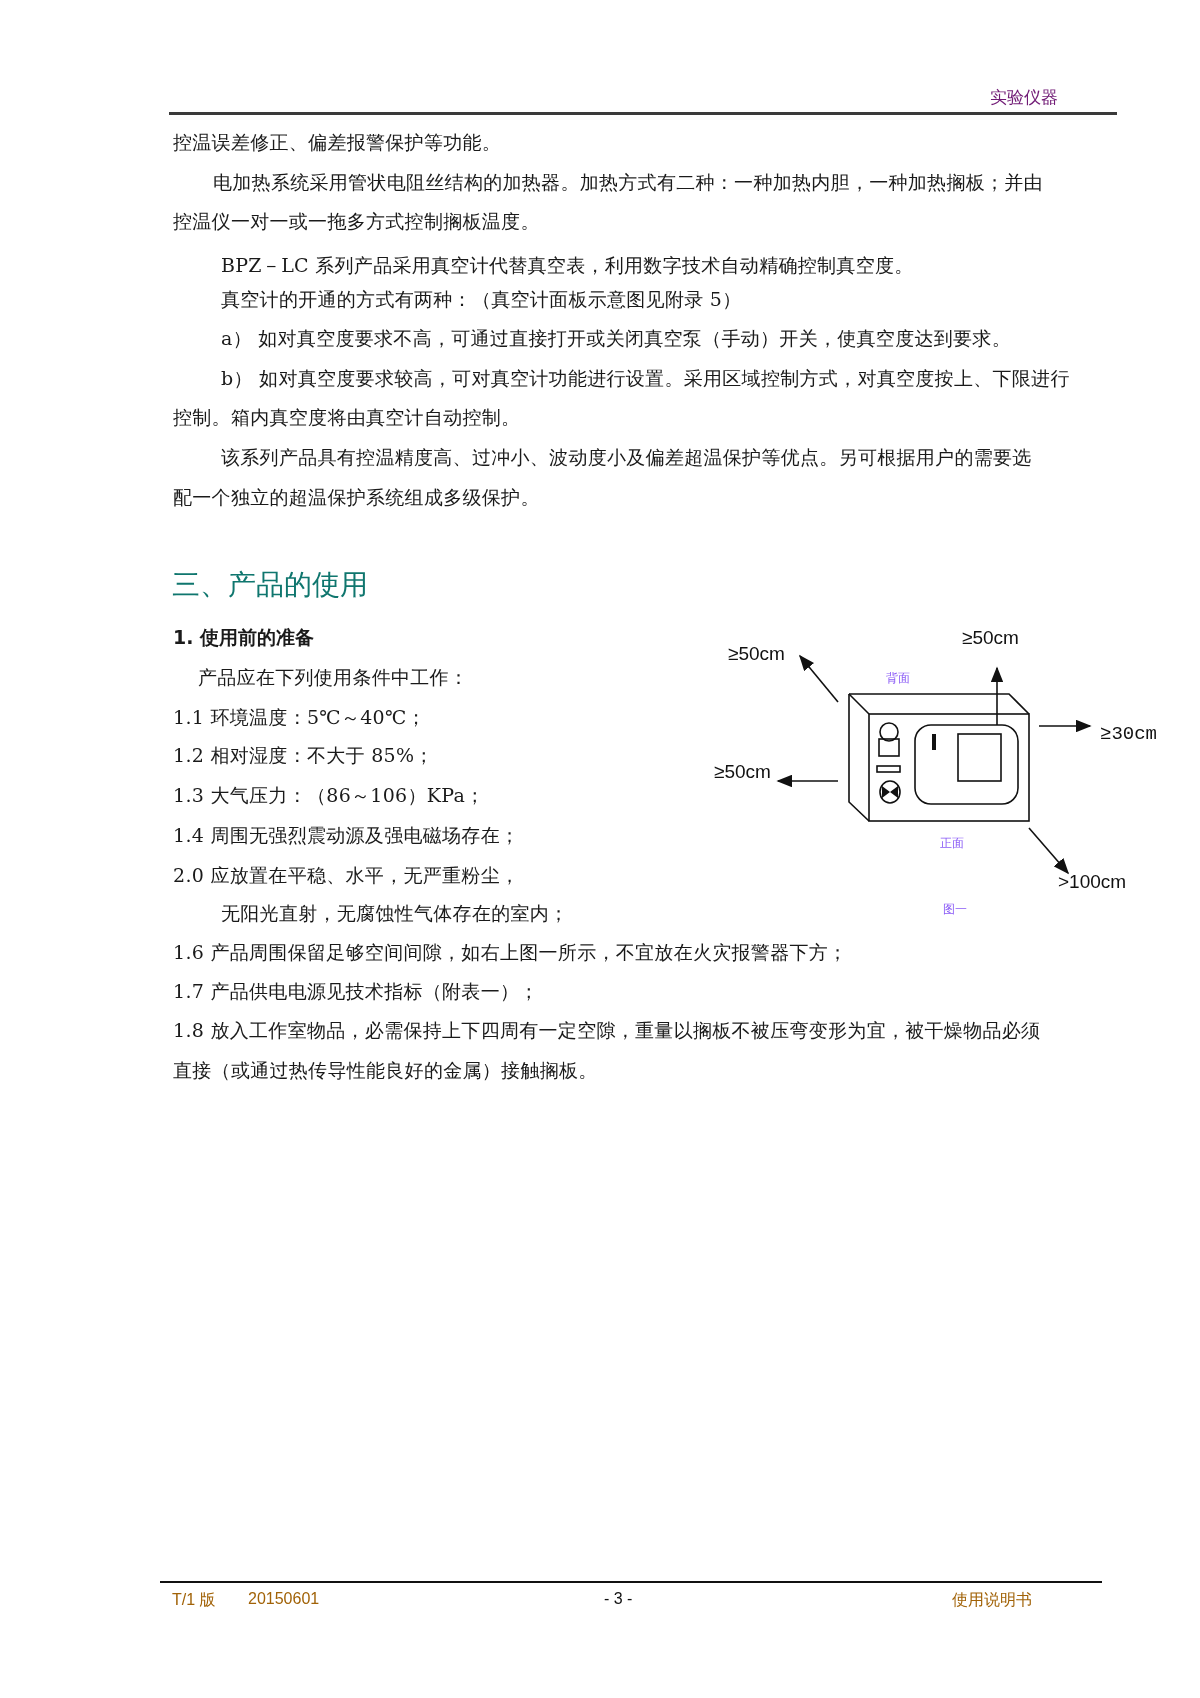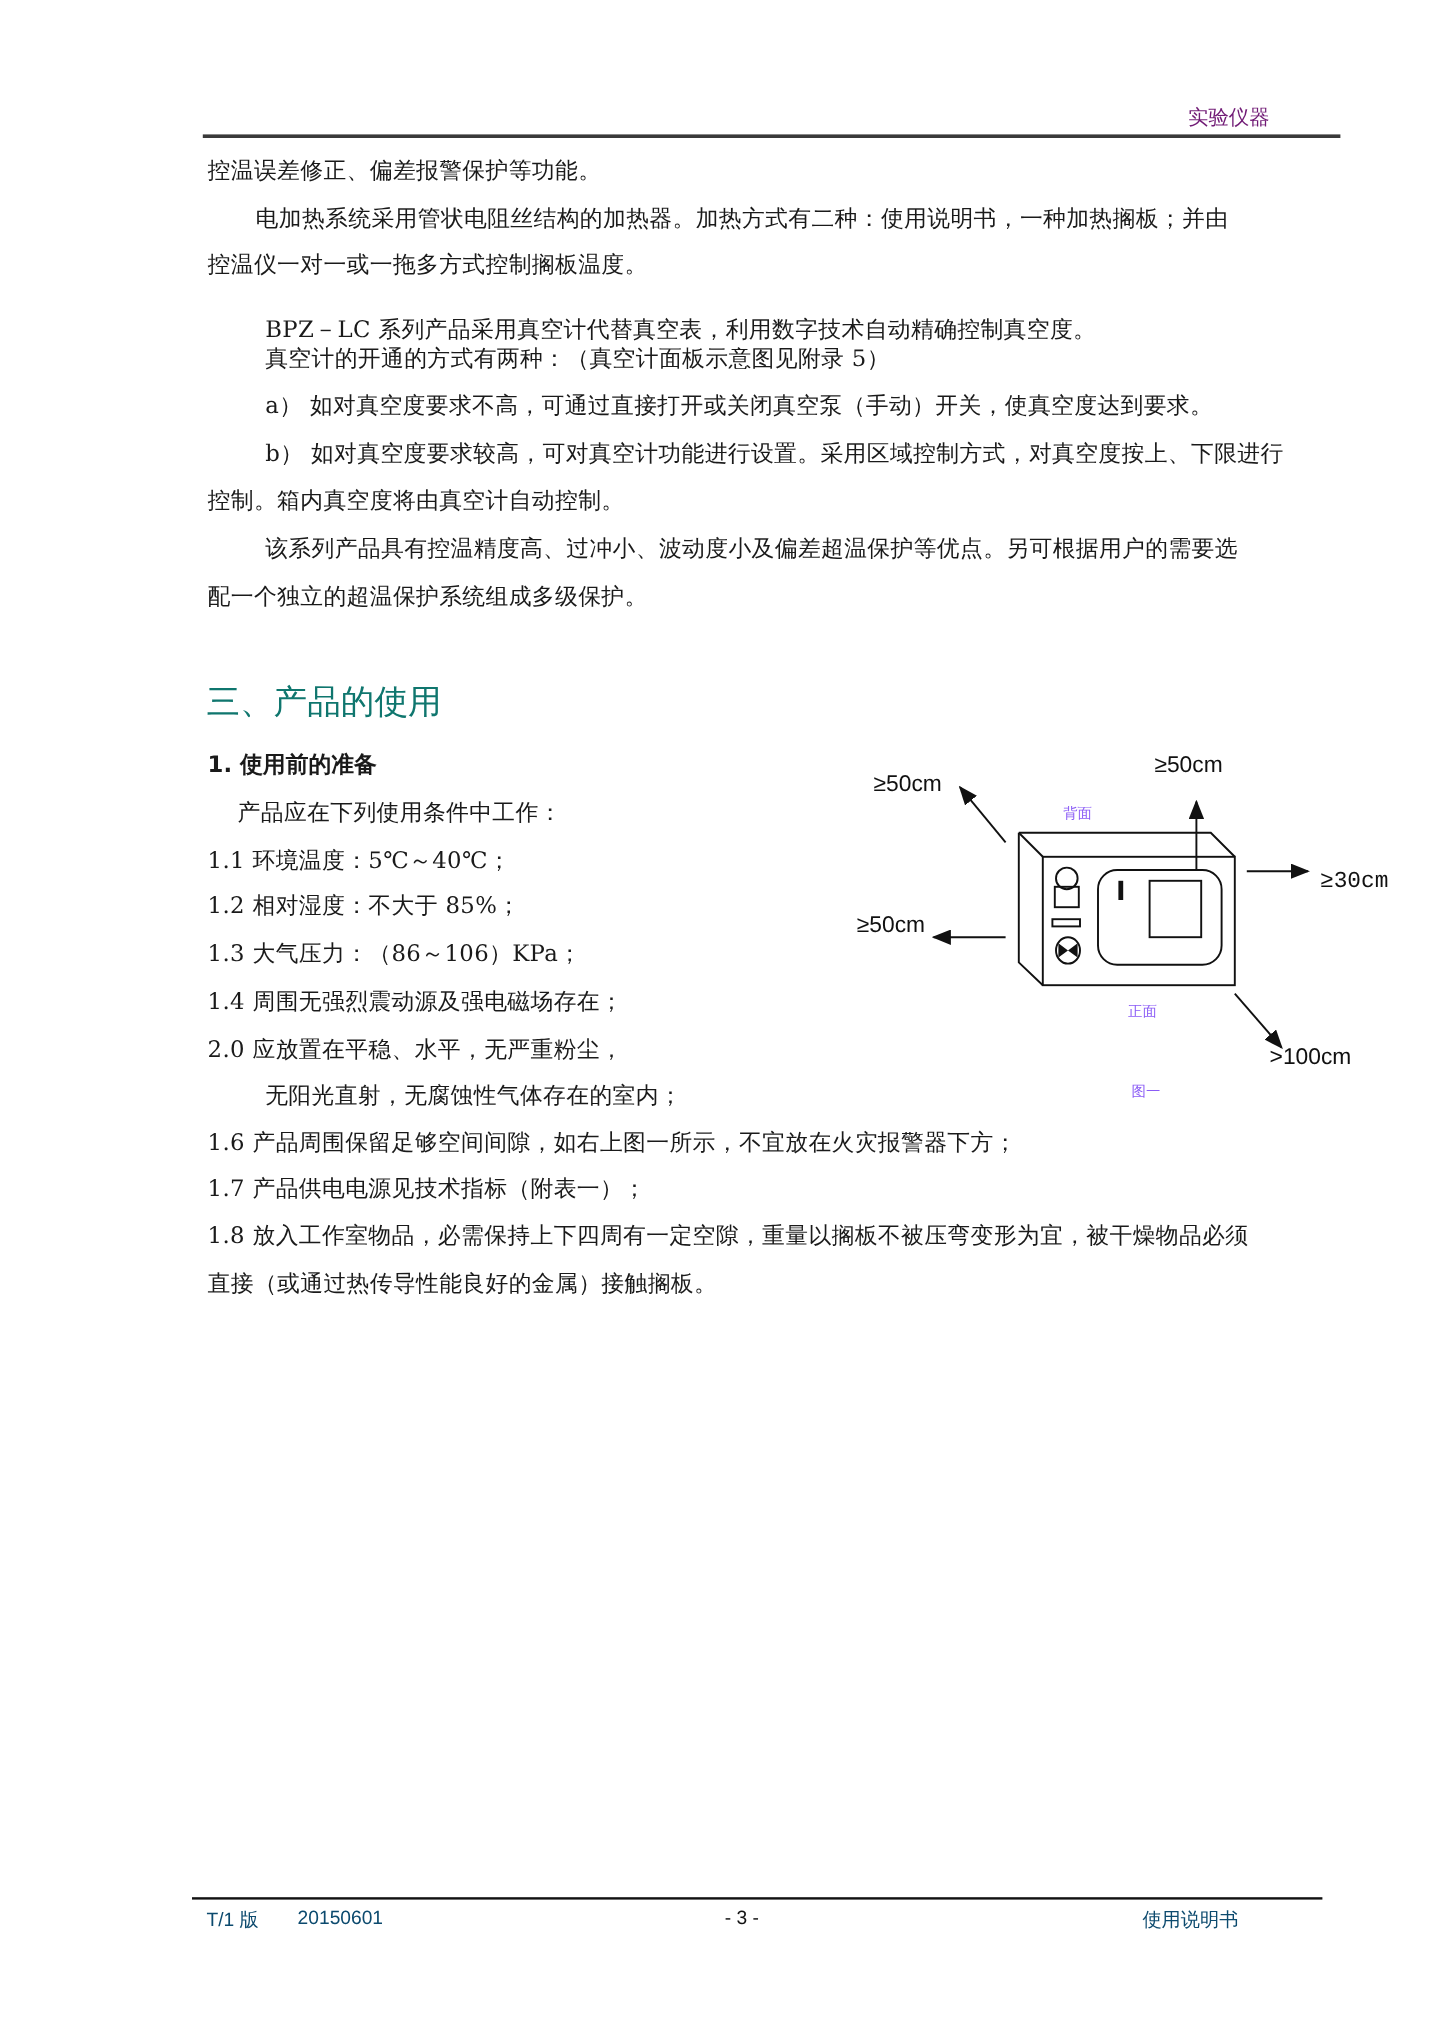--- a/index.html
+++ b/index.html
@@ -5,37 +5,37 @@
   html, body { margin:0; padding:0; background:#ffffff; }
   body { width:1200px; height:1698px; position:relative; overflow:hidden;
          font-family: "DejaVu Serif", "Liberation Serif", serif; color:#1a1a1a; }
   .abs { position:absolute; white-space:nowrap; }
   .hdr-right { font-size:17px; color:#701a75; }
   .rule-top { position:absolute; left:169px; top:112px; width:948px; height:3px; background:#3a3a3a; }
   .rule-bot { position:absolute; left:160px; top:1581px; width:942px; height:2px; background:#111; }
   .p { font-size:19px; line-height:22px; letter-spacing:0.3px; }
   .h2 { font-family:"DejaVu Sans","Liberation Sans",sans-serif; font-size:28px; line-height:32px; color:#0f766e; }
   .h3 { font-family:"DejaVu Sans","Liberation Sans",sans-serif; font-size:19px; font-weight:bold; line-height:22px; }
-  .foot { font-family:"Liberation Sans","DejaVu Sans",sans-serif; font-size:16px; color:#0c4a6e; }
+  .foot { font-family:"Liberation Sans","DejaVu Sans",sans-serif; font-size:16px; color:#a16207; }
   .foot-mid { color:#111; }
   .diag-label { font-family:"Liberation Sans","DejaVu Sans",sans-serif; font-size:19px; color:#111; }
   .diag-cn { font-family:"DejaVu Serif","Liberation Serif",serif; font-size:12px; color:#8b5cf6; }
   svg.diagram { position:absolute; left:700px; top:620px; }
 </style>
 </head>
 <body>
 
 <div class="abs hdr-right" style="left:990px; top:86px;">实验仪器</div>
 <div class="rule-top"></div>
 
 <div>
   <div class="abs p" style="left:173px; top:131px;">控温误差修正、偏差报警保护等功能。</div>
-  <div class="abs p" style="left:213px; top:171px;">电加热系统采用管状电阻丝结构的加热器。加热方式有二种：使用说明书，一种加热搁板；并由</div>
+  <div class="abs p" style="left:213px; top:171px;">电加热系统采用管状电阻丝结构的加热器。加热方式有二种：一种加热内胆，一种加热搁板；并由</div>
   <div class="abs p" style="left:173px; top:210px;">控温仪一对一或一拖多方式控制搁板温度。</div>
-  <div class="abs p" style="left:221px; top:264px;">BPZ－LC 系列产品采用真空计代替真空表，利用数字技术自动精确控制真空度。</div>
+  <div class="abs p" style="left:221px; top:254px;">BPZ－LC 系列产品采用真空计代替真空表，利用数字技术自动精确控制真空度。</div>
   <div class="abs p" style="left:221px; top:288px;">真空计的开通的方式有两种：（真空计面板示意图见附录 5）</div>
   <div class="abs p" style="left:221px; top:327px;">a） 如对真空度要求不高，可通过直接打开或关闭真空泵（手动）开关，使真空度达到要求。</div>
   <div class="abs p" style="left:221px; top:367px;">b） 如对真空度要求较高，可对真空计功能进行设置。采用区域控制方式，对真空度按上、下限进行</div>
   <div class="abs p" style="left:173px; top:406px;">控制。箱内真空度将由真空计自动控制。</div>
   <div class="abs p" style="left:221px; top:446px;">该系列产品具有控温精度高、过冲小、波动度小及偏差超温保护等优点。另可根据用户的需要选</div>
   <div class="abs p" style="left:173px; top:486px;">配一个独立的超温保护系统组成多级保护。</div>
 </div>
 
 <div class="abs h2" style="left:172px; top:569px;">三、产品的使用</div>
 <div class="abs h3" style="left:173px; top:626px;">1.  使用前的准备</div>

